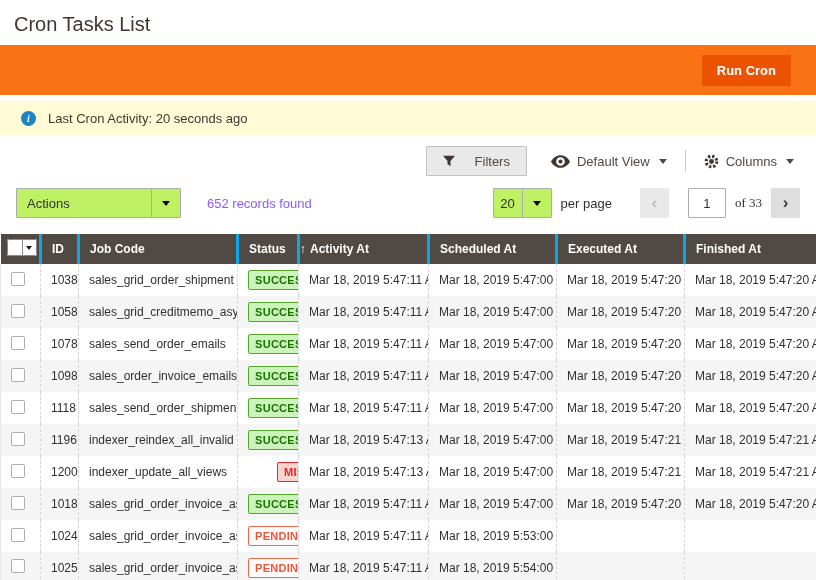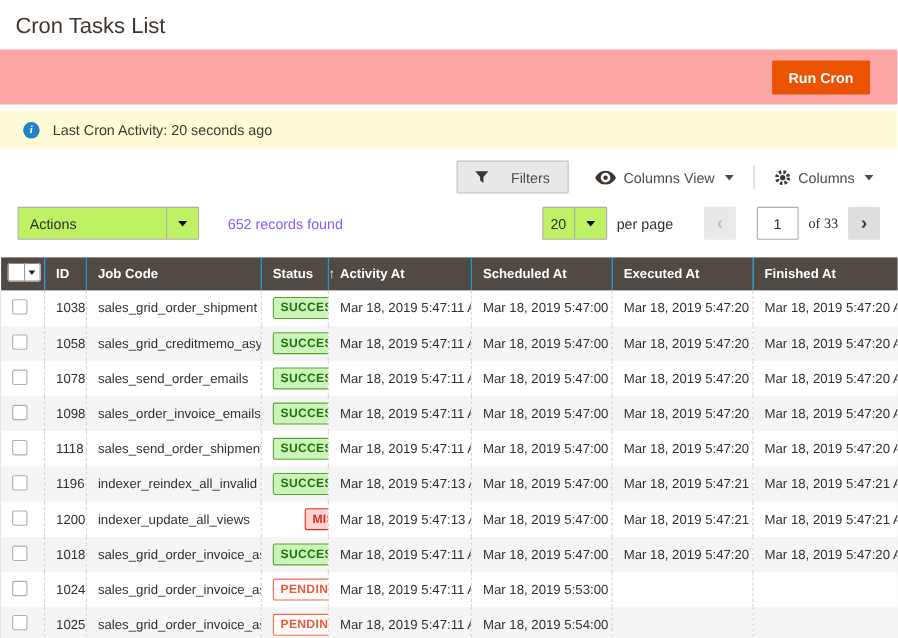--- a/index.html
+++ b/index.html
@@ -3,21 +3,21 @@
 <meta charset="utf-8">
 <style>
   * { box-sizing: border-box; margin: 0; padding: 0; }
   html, body { width: 816px; height: 580px; overflow: hidden; background: #fff;
     font-family: "Liberation Sans", "DejaVu Sans", sans-serif; color: #303030; }
 
   .page-title { font-size: 20px; font-weight: 400; color: #41362f;
     padding: 13px 15px 9px 14px; }
 
   
-  .toolbar { height: 50px; background: #fca5a5; position: relative; }
+  .toolbar { height: 50px; background: #f97316; position: relative; }
   .run-cron { position: absolute; right: 25px; top: 10px; height: 31px; padding: 0 14px;
     background: #eb5202; color: #fff; font-weight: 700; font-size: 13px;
     border: 1px solid #eb5202; border-radius: 1px; cursor: pointer;
     font-family: inherit; }
 
   
   .notice { margin-top: 6px; background: #fffbd6; padding: 9px 15px 9px 21px;
     display: flex; align-items: center; font-size: 13px; color: #41362f; height: 34px; }
   .info-icon { width: 15px; height: 15px; border-radius: 50%; background: #1f83c5;
     color: #fff; font-size: 10px; font-weight: 700; font-style: italic;
@@ -62,21 +62,21 @@
   .pg-input { width: 38px; height: 30px; margin-left: 19px; border: 1px solid #adadad;
     border-radius: 1px; text-align: center; font-size: 13px; color: #303030;
     font-family: inherit; }
   .pg-of { margin: 0 9px; font-size: 13px; color: #303030; font-family: Liberation Serif, serif; }
 
   
   table.grid { width: 816px; margin-top: 16px; border-collapse: collapse;
     table-layout: fixed; }
   .grid thead th { background: #514943; color: #fff; font-size: 12px; font-weight: 700;
     text-align: left; height: 30px; padding: 0 0 0 10px; cursor: pointer;
-    border-left: 1px solid #0ea5e9; white-space: nowrap; }
+    border-left: 3px solid #0ea5e9; white-space: nowrap; }
   .grid thead th:first-child { border-left: none; padding-left: 6px; }
   .grid tbody td { height: 32px; font-size: 12px; color: #303030; padding: 0 4px 0 10px;
     border-left: 1px dashed #d6d6d6; white-space: nowrap; overflow: hidden; }
   .grid tbody td:first-child { border-left: 1px solid #e5e5e5; }
   .grid tbody td:last-child { border-right: 1px solid #e5e5e5; }
   .grid tbody tr.stripe { background: #f5f5f5; }
   .grid tbody tr:last-child td { border-bottom: 1px solid #d6d6d6; }
 
   .hdr-sort { color: #f7f3eb; font-weight: 400; margin-left: 14px; font-size: 12px; }
 
@@ -119,21 +119,21 @@
     <svg class="icon-svg" width="12" height="12" viewBox="0 0 16 16">
         <path d="M0 1h16l-6 7v7l-4-3V8z" fill="#41362f"></path>
       </svg>
     <span>Filters</span>
   </button>
   <div class="ctl view-ctl">
     <svg class="icon-svg" width="19" height="13" viewBox="0 0 24 16">
         <path d="M12 0C7 0 2.6 3.1 0 8c2.6 4.9 7 8 12 8s9.4-3.1 12-8C21.4 3.1 17 0 12 0zm0 13.5A5.5 5.5 0 1 1 12 2.5a5.5 5.5 0 0 1 0 11z" fill="#41362f"></path>
         <circle cx="12" cy="8" r="2.6" fill="#41362f"></circle>
       </svg>
-    <span>Columns View</span>
+    <span>Default View</span>
     <span class="caret-down"></span>
   </div>
   <div class="vdiv"></div>
   <div class="ctl columns-ctl">
     <svg class="icon-svg" width="15" height="15" viewBox="0 0 16 16">
         <circle cx="8" cy="8" r="5.6" fill="none" stroke="#41362f" stroke-width="3.4" stroke-dasharray="2.4 2"></circle>
         <circle cx="8" cy="8" r="2.6" fill="#41362f"></circle>
       </svg>
     <span>Columns</span>
     <span class="caret-down"></span>

